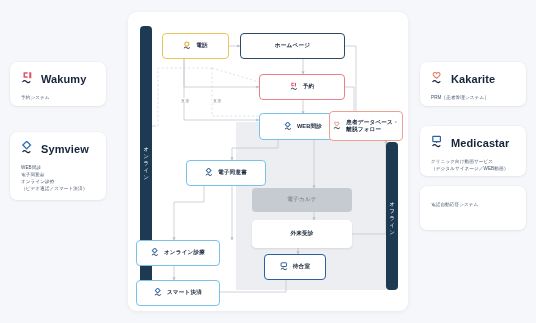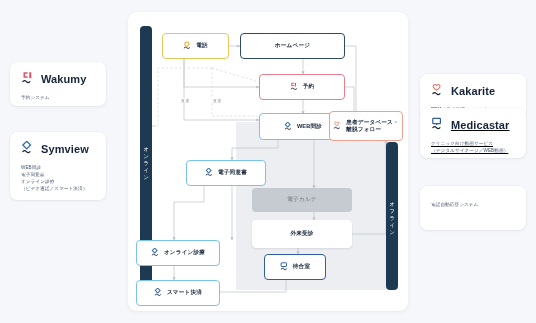--- a/index.html
+++ b/index.html
@@ -113,36 +113,36 @@
       <span class="card-name">Symview</span>
     </div>
     <div class="card-sub">
       <div>WEB問診</div>
       <div>電子同意書</div>
       <div>オンライン診療</div>
       <div>（ビデオ通話／スマート決済）</div>
     </div>
   </div>
 
-  <div class="card" style="left:420px; top:74px; width:106px; height:44px;">
+  <div class="card" style="left:420px; top:62px; width:106px; height:44px;">
     <div class="card-head">
       <span class="card-logo">
         <svg viewBox="0 0 15 17">
           <path d="M5.6 7.2 C2.2 5.0 1.6 3.4 2.6 2.2 C3.5 1.1 5.0 1.5 5.6 2.6 C6.2 1.5 7.7 1.1 8.6 2.2 C9.6 3.4 9.0 5.0 5.6 7.2 Z" fill="none" stroke="#e07a6a" stroke-width="1.1"></path>
           <path d="M1.8 10.6 q1.8 -2.0 3.6 0 q1.8 2.0 3.6 0" stroke="#16243a" stroke-width="1.1" fill="none" stroke-linecap="round"></path>
         </svg>
       </span>
       <span class="card-name">Kakarite</span>
     </div>
     <div class="card-sub">
       <div>PRM［患者管理システム］</div>
     </div>
   </div>
 
-  <div class="card" style="left:420px; top:108px; width:106px; height:50px;text-decoration:underline;">
+  <div class="card" style="left:420px; top:126px; width:106px; height:50px;">
     <div class="card-head">
       <span class="card-logo">
         <svg viewBox="0 0 15 17">
           <rect x="1.8" y="1.4" width="7.6" height="5.2" rx="0.6" fill="none" stroke="#2f5f9e" stroke-width="1.2"></rect>
           <path d="M5.6 6.6 v1.4" stroke="#2f5f9e" stroke-width="1.2"></path>
           <path d="M1.8 10.6 q1.8 -2.0 3.6 0 q1.8 2.0 3.6 0" stroke="#16243a" stroke-width="1.1" fill="none" stroke-linecap="round"></path>
         </svg>
       </span>
       <span class="card-name">Medicastar</span>
     </div>

